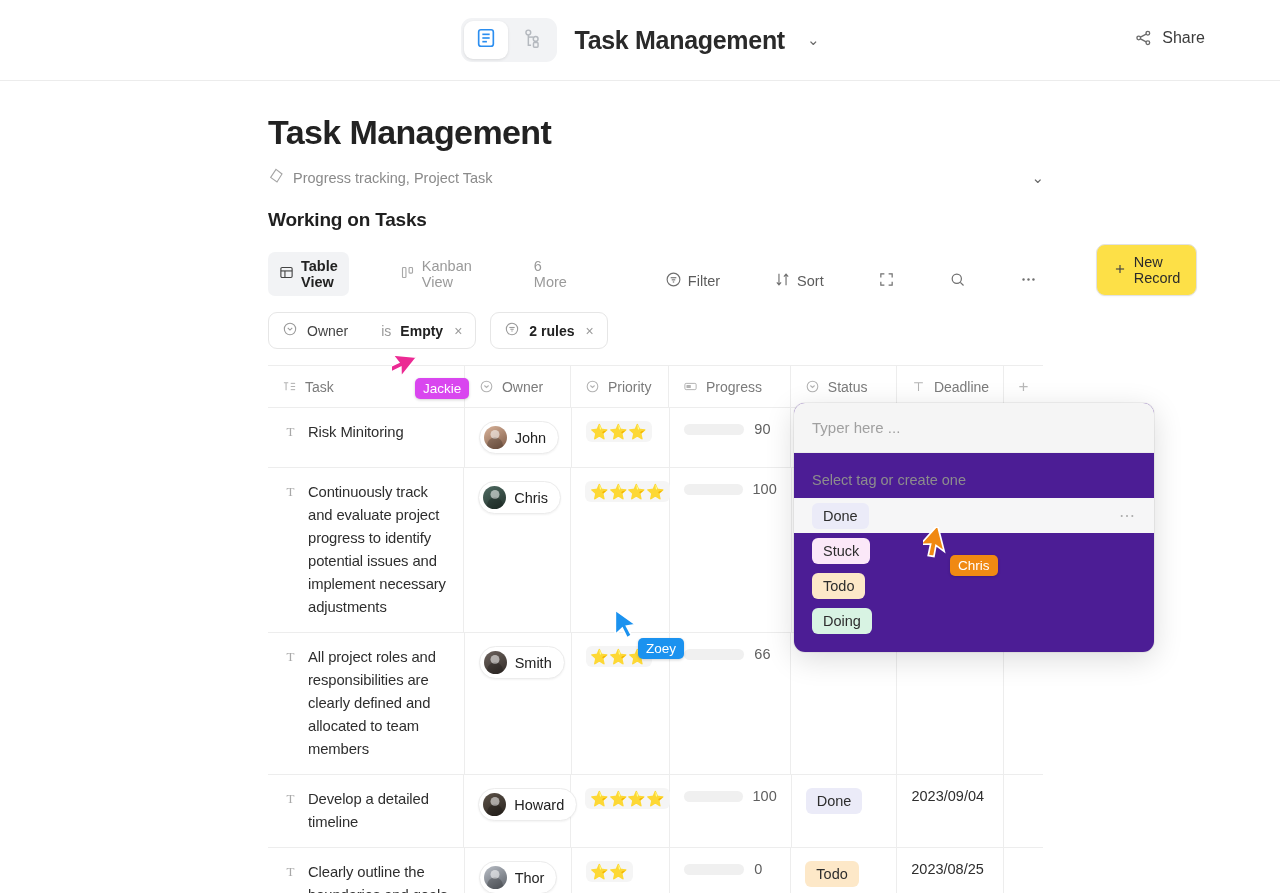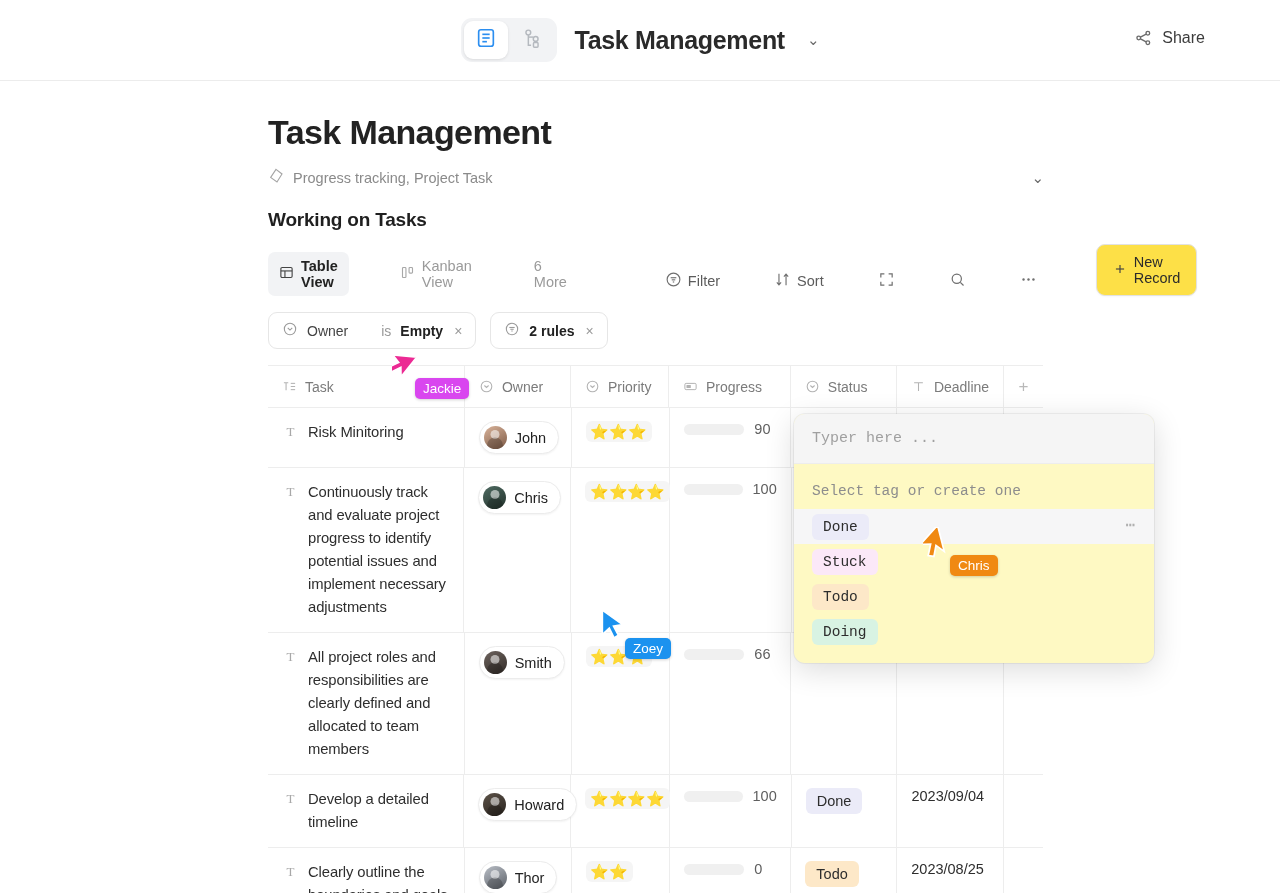--- a/index.html
+++ b/index.html
@@ -190,25 +190,24 @@
   .cursor { position: absolute; z-index: 40; pointer-events: none; }
   .clabel {
     position: absolute; border-radius: 5px; color: #fff;
     font-size: 13.5px; padding: 3px 8px; white-space: nowrap;
     box-shadow: 0 1px 3px rgba(0,0,0,.18);
   }
 
   
   .dropdown {
     position: absolute; z-index: 30;
-    left: 794px; top: 414px; width: 360px;
-    background: #fef9c3; border-radius: 11px;
+    left: 794px; top: 403px; width: 360px;
+    background: #4c1d95; border-radius: 11px;
     box-shadow: 0 7px 30px rgba(0,0,0,.14), 0 0 0 1px rgba(0,0,0,.05);
     overflow: hidden;
-    font-family: Liberation Mono, monospace;
   }
   .dd-input {
     background: #f5f5f5; padding: 16px 18px;
     font-size: 15px; color: #a0a0a0;
     border-bottom: 1px solid #ededed;
   }
   .dd-hint { padding: 19px 18px 10px; font-size: 14.5px; color: #8d8d8d; }
   .dd-item {
     display: flex; align-items: center;
     padding: 7px 18px; height: 35px;
@@ -628,21 +627,21 @@
   </div>
 </div>
 
 <div class="cursor" style="left:392px; top:352px;">
   <svg width="26" height="30" viewBox="0 0 26 30">
     <path d="M2 2 L2 26 L9 19.5 L14.5 29 L19 26 L13.5 17 L23 16 Z" fill="#ec2a94" stroke="#ffffff" stroke-width="1.6" transform="rotate(95 12 14)"></path>
   </svg>
   <div class="clabel" style="background:#d946ef; left:23px; top:26px;">Jackie</div>
 </div>
 
-<div class="cursor" style="left:599px; top:608px;">
+<div class="cursor" style="left:612px; top:608px;">
   <svg width="28" height="32" viewBox="0 0 26 30">
     <path d="M3 2 L3 25 L9.5 19 L14 28 L18 25.5 L13.5 17 L22 15.5 Z" fill="#1b92ef" stroke="#ffffff" stroke-width="1.6"></path>
   </svg>
   <div class="clabel" style="background:#1b92ef; left:26px; top:30px;">Zoey</div>
 </div>
 
 <div class="cursor" style="left:923px; top:527px;">
   <svg width="30" height="32" viewBox="0 0 26 30">
     <path d="M2 2 L2 26 L9 19.5 L14.5 29 L19 26 L13.5 17 L23 16 Z" fill="#f08912" stroke="#ffffff" stroke-width="1.6" transform="rotate(42 12 14)"></path>
   </svg>

